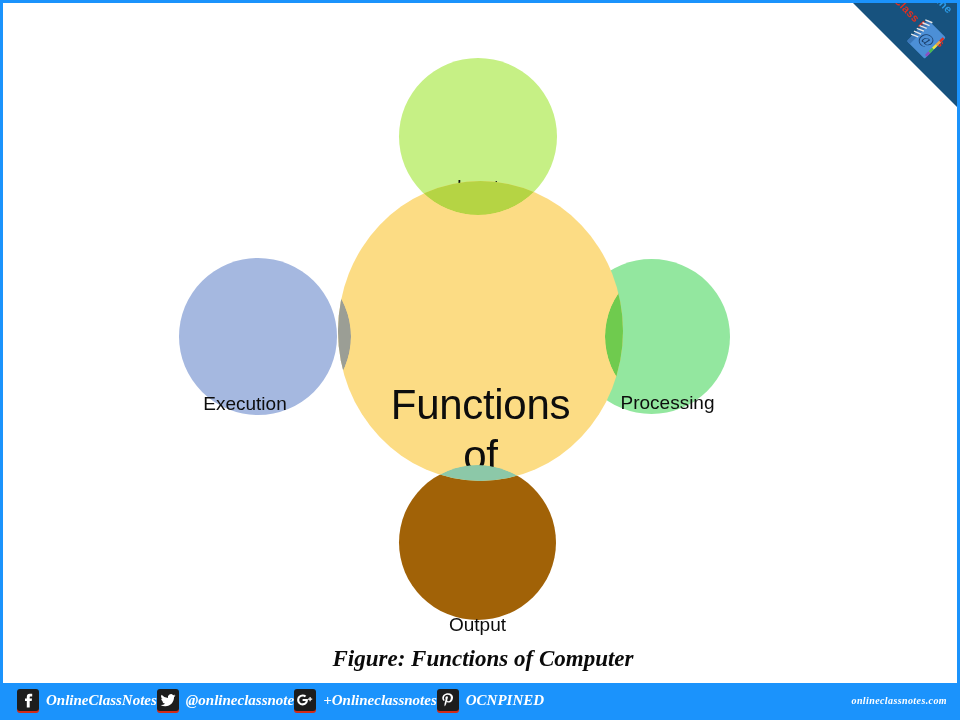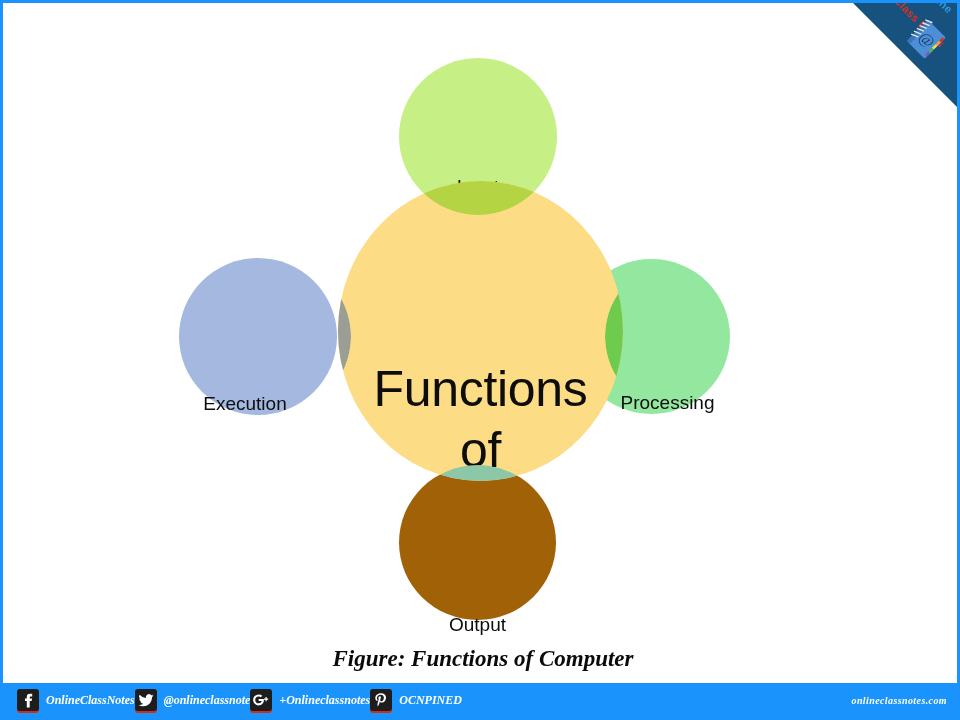--- a/index.html
+++ b/index.html
@@ -40,21 +40,21 @@
   
   #center-circle {
     left: 335px;
     top: 178px;
     width: 285px;
     height: 300px;
     background: #FCDC84;
     z-index: 3;
   }
   #center-circle .ctr-label {
-    font-size: 50px;
+    font-size: 42px;
     line-height: 1.22;
     font-weight: 400;
     letter-spacing: -0.3px;
   }
 
   
   .sat { z-index: 1; }
   .sat .sat-label {
     font-size: 19px;
     font-weight: 400;
@@ -204,21 +204,21 @@
     flex: none;
     line-height: 1;
   }
   .sicon svg { display: block; }
   .slabel {
     margin-left: 7px;
     color: #ffffff;
     font-family: "Liberation Serif", serif;
     font-style: italic;
     font-weight: bold;
-    font-size: 12px;
+    font-size: 15px;
     white-space: nowrap;
   }
   #site-url {
     margin-left: auto;
     margin-right: 16px;
     color: #ffffff;
     font-family: "Liberation Serif", serif;
     font-style: italic;
     font-weight: bold;
     font-size: 10px;

